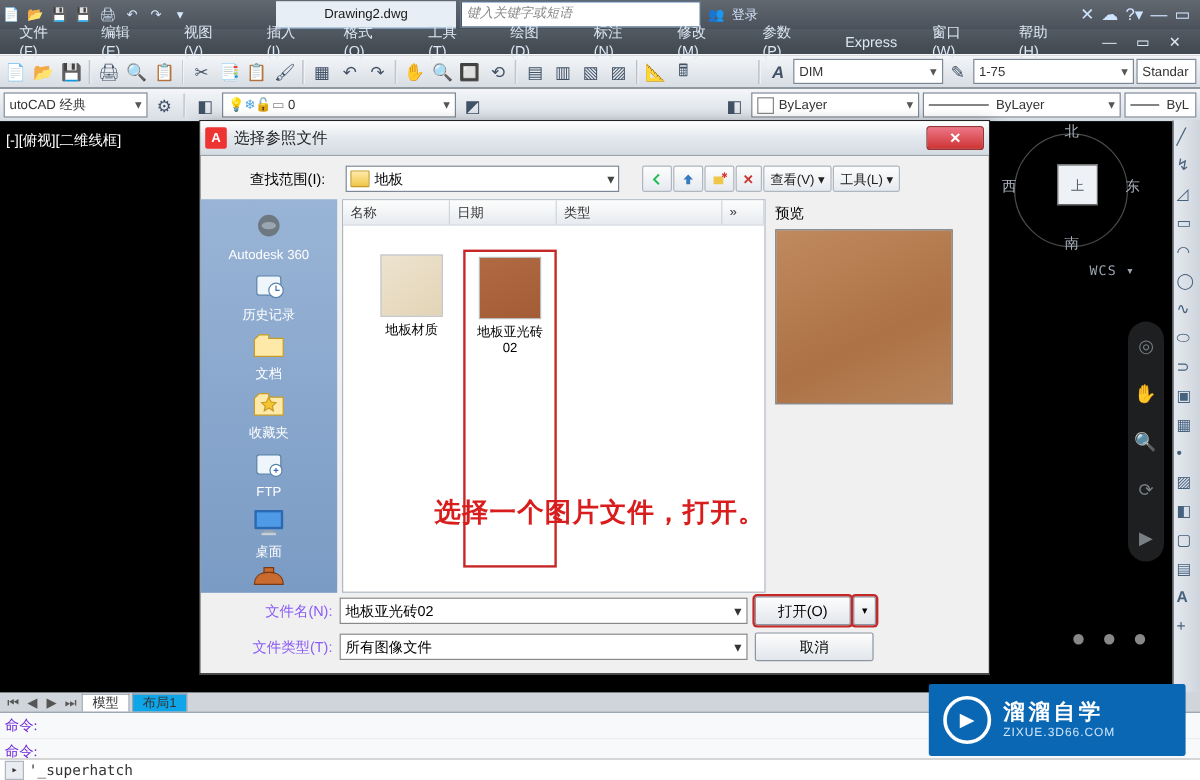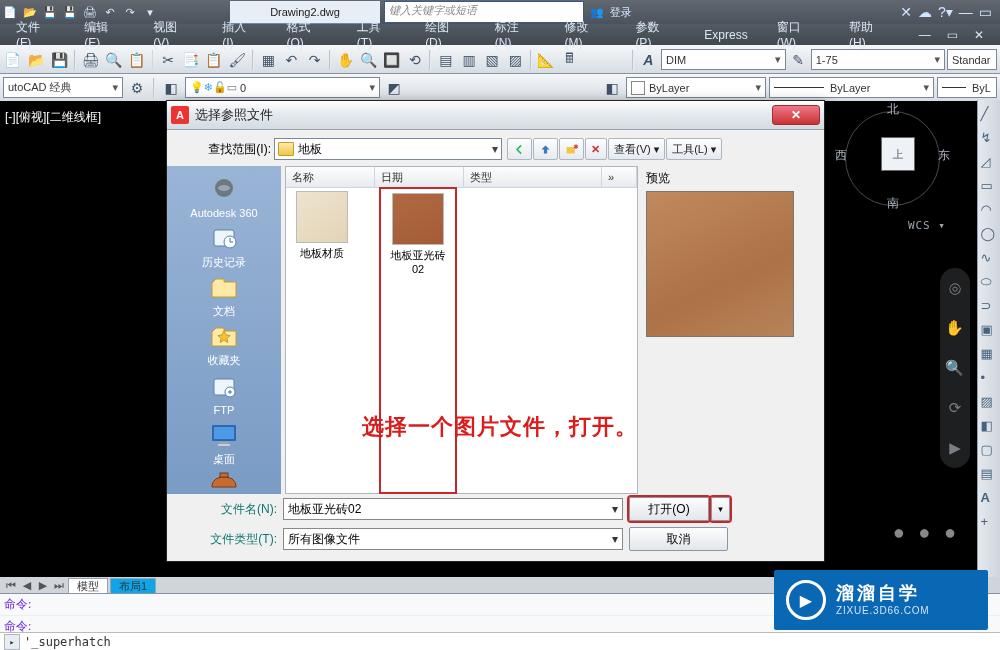--- a/index.html
+++ b/index.html
@@ -30,49 +30,49 @@
 
 .rpal{position:absolute;top:100px;right:0;width:22px;bottom:72px;background:linear-gradient(to right,#e5e9ef,#cfd5dd);border-left:1px solid #97a0ab;display:flex;flex-direction:column;align-items:center;gap:7px;padding-top:6px}
 .rpal span{width:17px;height:17px;display:block;color:#46627e;font-size:13px}
 .navgel{position:absolute;top:268px;right:30px;width:30px;height:200px;border-radius:16px;background:#262729cc;display:flex;flex-direction:column;align-items:center;justify-content:space-around;color:#7a7f86;font-size:15px}
 
 .dlg{position:absolute;top:100px;left:166px;width:657px;height:460px;background:#f0f0f0;border:1px solid #222;box-shadow:3px 3px 12px rgba(0,0,0,.4)}
 .dlgTitle{height:28px;background:linear-gradient(#fefefe,#e4e9ee 48%,#d4dbe2);display:flex;align-items:center;padding:0 4px;border-bottom:1px solid #9aa4af}
 .dlgTitle .logo{width:18px;height:18px;display:flex;align-items:center;justify-content:center;font-weight:bold;background:#e33;color:#fff;font-size:11px;border-radius:2px}
 .dlgTitle .txt{margin-left:6px;color:#222;font-size:13px}
 .dlgTitle .close{margin-left:auto;width:46px;height:18px;background:linear-gradient(#e78,#c33);border:1px solid #933;border-radius:3px;color:#fff;display:flex;align-items:center;justify-content:center;font-size:12px;font-weight:bold}
-.lookRow{display:flex;align-items:center;padding:8px 10px 6px 8px;gap:1px}
+.lookRow{display:flex;align-items:center;padding:8px 10px 6px 8px;gap:15px}
 .lookRow .lbl{width:96px;text-align:right;padding-right:2px;color:#000}
 .lookRow .folderdd{flex:0 0 220px;height:20px;background:#fff;border:1px solid #7c8896;display:flex;align-items:center;padding:0 3px;gap:4px}
 .lookRow .folderdd .fico{width:14px;height:12px;background:linear-gradient(#ffe9a8,#f0c649);border:1px solid #c69b28;border-radius:1px}
 .lookRow .dd{margin-left:auto;color:#444}
 .lookRow .rbtns{display:flex;gap:1px;margin-left:4px}
 .lookRow .rbtns button{height:22px;min-width:22px;background:linear-gradient(#fdfdfd,#e6eaef);border:1px solid #aeb6c0;border-radius:2px;font-size:11px;padding:0 5px;display:flex;align-items:center;gap:3px;color:#222}
 .lookRow .rbtns svg{width:13px;height:13px}
 .dbody{display:flex;height:328px}
 .places{width:114px;background:linear-gradient(#99b4d6,#7a9bc4);display:flex;flex-direction:column;align-items:center;padding-top:6px;overflow:hidden}
 .place{width:104px;height:58px;display:flex;flex-direction:column;align-items:center;justify-content:center;color:#fff;font-size:11px;gap:2px;text-align:center}
 .place .ic{width:34px;height:30px;display:flex;align-items:center;justify-content:center;background:transparent}
 .place .ic svg{width:32px;height:28px}
 .place.desk .ic{border:none}
 .filepane{flex:1;background:#fff;border:1px solid #aeb6c0;margin:0 6px 0 4px;display:flex;flex-direction:column}
 .fhdr{height:20px;background:linear-gradient(#fdfdfd,#e7ebef);display:flex;border-bottom:1px solid #cfd5db}
 .fhdr div{border-right:1px solid #cfd5db;padding:2px 6px;font-size:11px;color:#333;display:flex;align-items:center}
-.fgrid{flex:1;display:flex;gap:28px;padding:3px}
+.fgrid{flex:1;display:flex;gap:14px;padding:24px}
 .fitem{width:66px;display:flex;flex-direction:column;align-items:center;gap:3px;font-size:11px;color:#000;text-align:center}
 .fitem .thumb{width:50px;height:50px;border:1px solid #bbb}
 .fitem.sel{outline:2px solid #c62828;outline-offset:2px;padding:2px}
 .thumb.mat{background:linear-gradient(145deg,#ede3cf,#e3d4b6)}
 .thumb.tile{background:linear-gradient(160deg,#b06a43,#a35c36)}
 .hint{position:absolute;left:362px;top:412px;color:#d91d1d;font-size:22px;font-weight:700;letter-spacing:1px}
 .preview{width:170px;padding:0 8px 0 2px}
 .preview .plbl{font-size:12px;color:#000;padding:4px 0}
 .preview .pimg{width:146px;height:144px;background:linear-gradient(155deg,#c08a5e,#ad7245 60%,#b7835a);border:1px solid #777}
 .fnRow{display:flex;align-items:center;padding:3px 10px;gap:6px}
-.fnRow .lbl{width:100px;text-align:right;font-size:12px;color:#0f766e}
+.fnRow .lbl{width:100px;text-align:right;font-size:12px;color:#8b5cf6}
 .fnRow .inp{flex:1;max-width:330px;height:20px;background:#fff;border:1px solid #888;display:flex;align-items:center;padding:0 4px;font-size:12px}
 .fnRow .inp .dd{margin-left:auto;color:#333}
 .obtn{width:78px;height:22px;background:linear-gradient(#fdfdfd,#e2e6eb);border:1px solid #8c96a2;border-radius:2px;font-size:12px;display:flex;align-items:center;justify-content:center}
 .obtn.hl{box-shadow:0 0 0 2px #c62828}
 .obtnwrap{display:flex;gap:2px}
 .obtnwrap .arrow{width:17px;height:22px;background:linear-gradient(#fdfdfd,#e2e6eb);border:1px solid #8c96a2;border-radius:2px;font-size:9px;display:flex;align-items:center;justify-content:center}
 
 .tabbar{position:absolute;bottom:56px;left:0;right:0;height:17px;background:#d0d5db;display:flex;align-items:center;font-size:11px;color:#333;padding-left:4px;gap:2px}
 .tabbar .arr{width:14px;text-align:center;color:#555}
 .tabbar .tab{background:#0ea5e9;border:1px solid #9aa4af;border-bottom:none;padding:0 8px;height:15px;line-height:15px}

